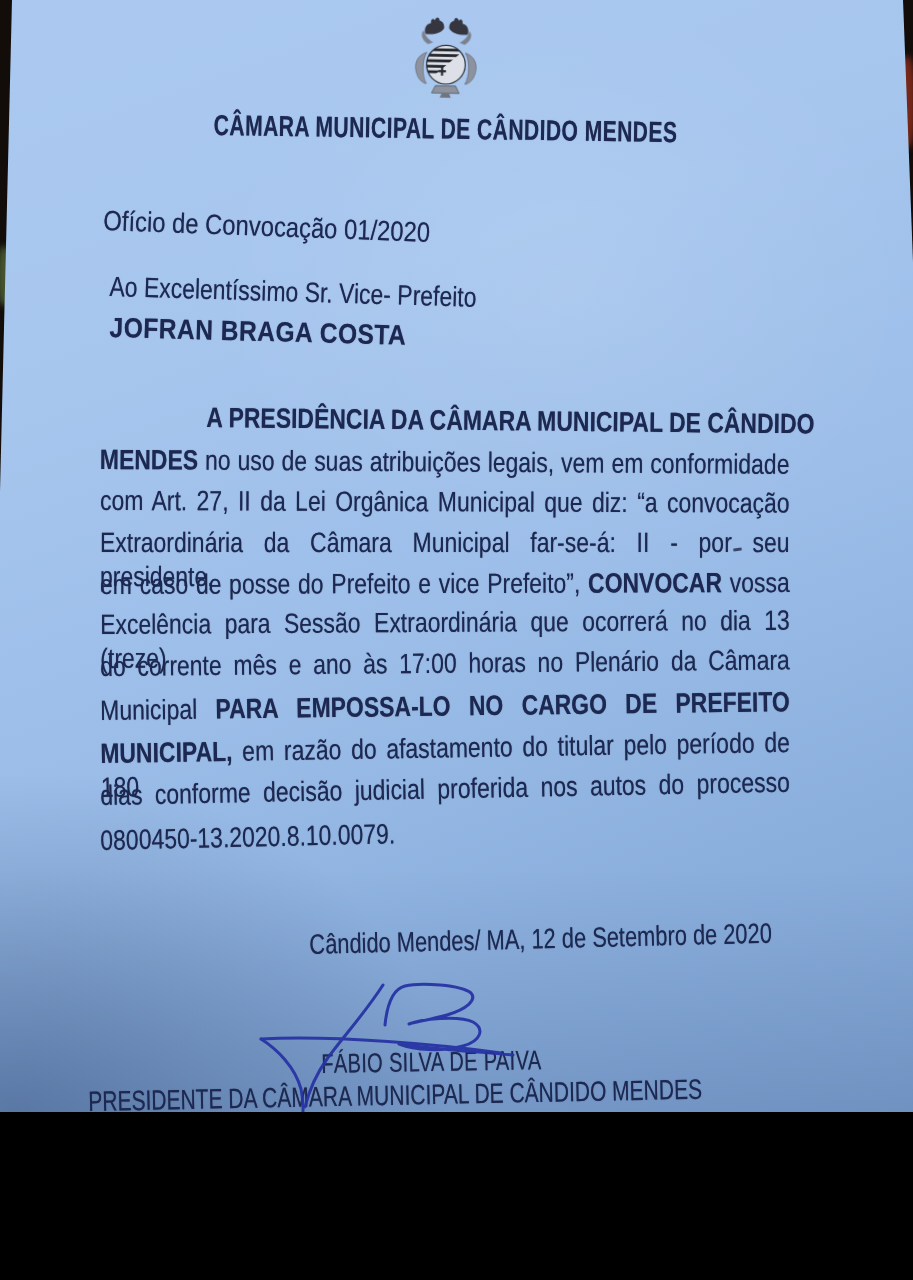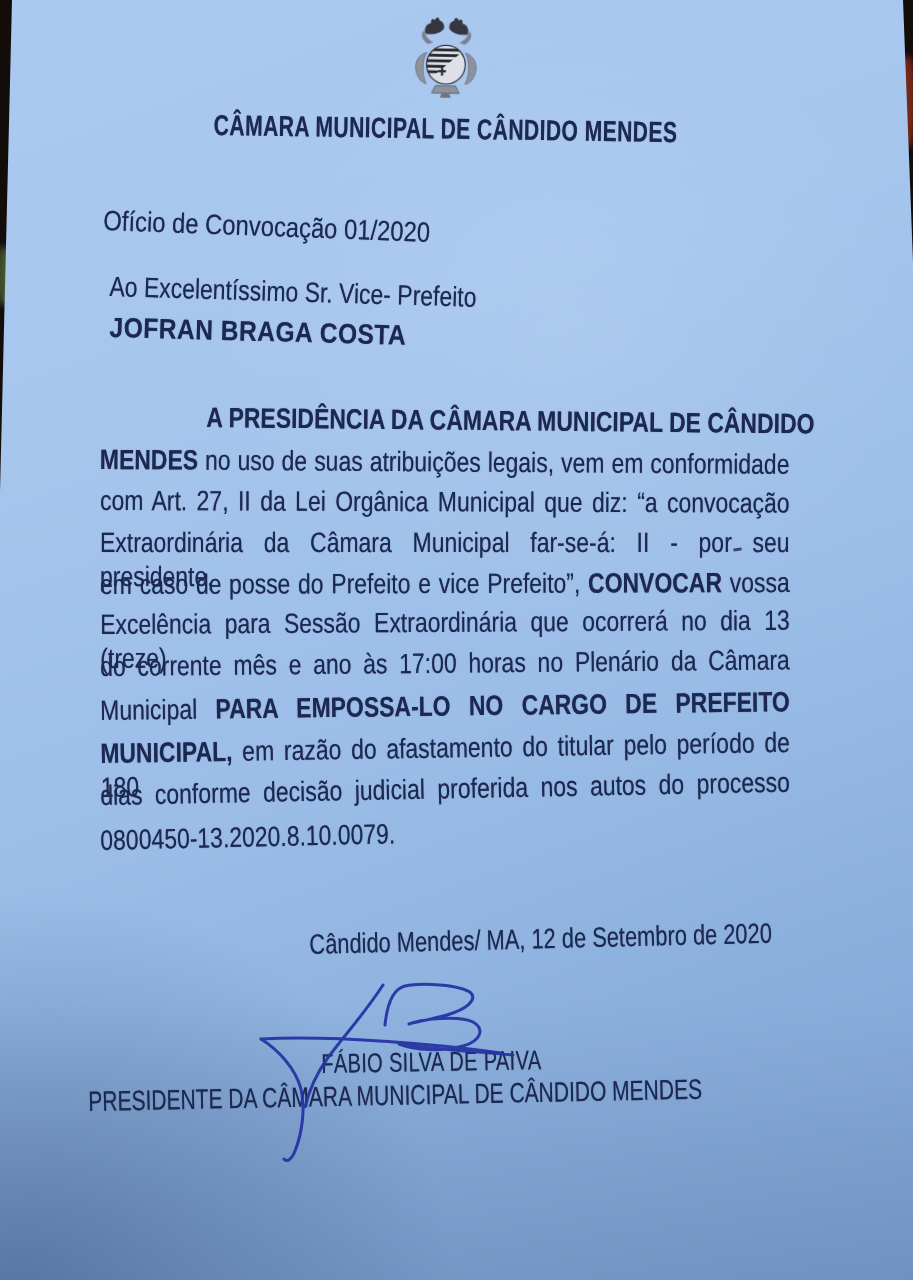--- a/index.html
+++ b/index.html
@@ -1,16 +1,16 @@
 <!DOCTYPE html>
 <html style="--c-paper: #9bbde8; --c-ink: #1c2850; --c-signature_ink: #2834a4; --c-backdrop: #120d09;"><head>
 <meta charset="utf-8">
 <style>
   html,body{margin:0;padding:0;background:#000;}
-  .photo{position:relative;width:913px;height:1280px;overflow:hidden;
+  .photo{position:relative;width:913px;height:1112px;overflow:hidden;
     background:var(--c-backdrop,#120d09);
     font-family:"Liberation Sans","DejaVu Sans",sans-serif;}
   
   .bg-patch-red{position:absolute;right:-3px;top:56px;width:18px;height:92px;
     background:#77281a;border-radius:45%;filter:blur(3px);z-index:1;}
   .bg-patch-green{position:absolute;left:-3px;top:246px;width:14px;height:60px;
     background:#465530;border-radius:45%;filter:blur(3px);z-index:1;}
   
   .paper{position:absolute;inset:0;z-index:2;
     clip-path:polygon(12px 0,903px 0,913px 262px,913px 1280px,0 1280px,0 492px);

